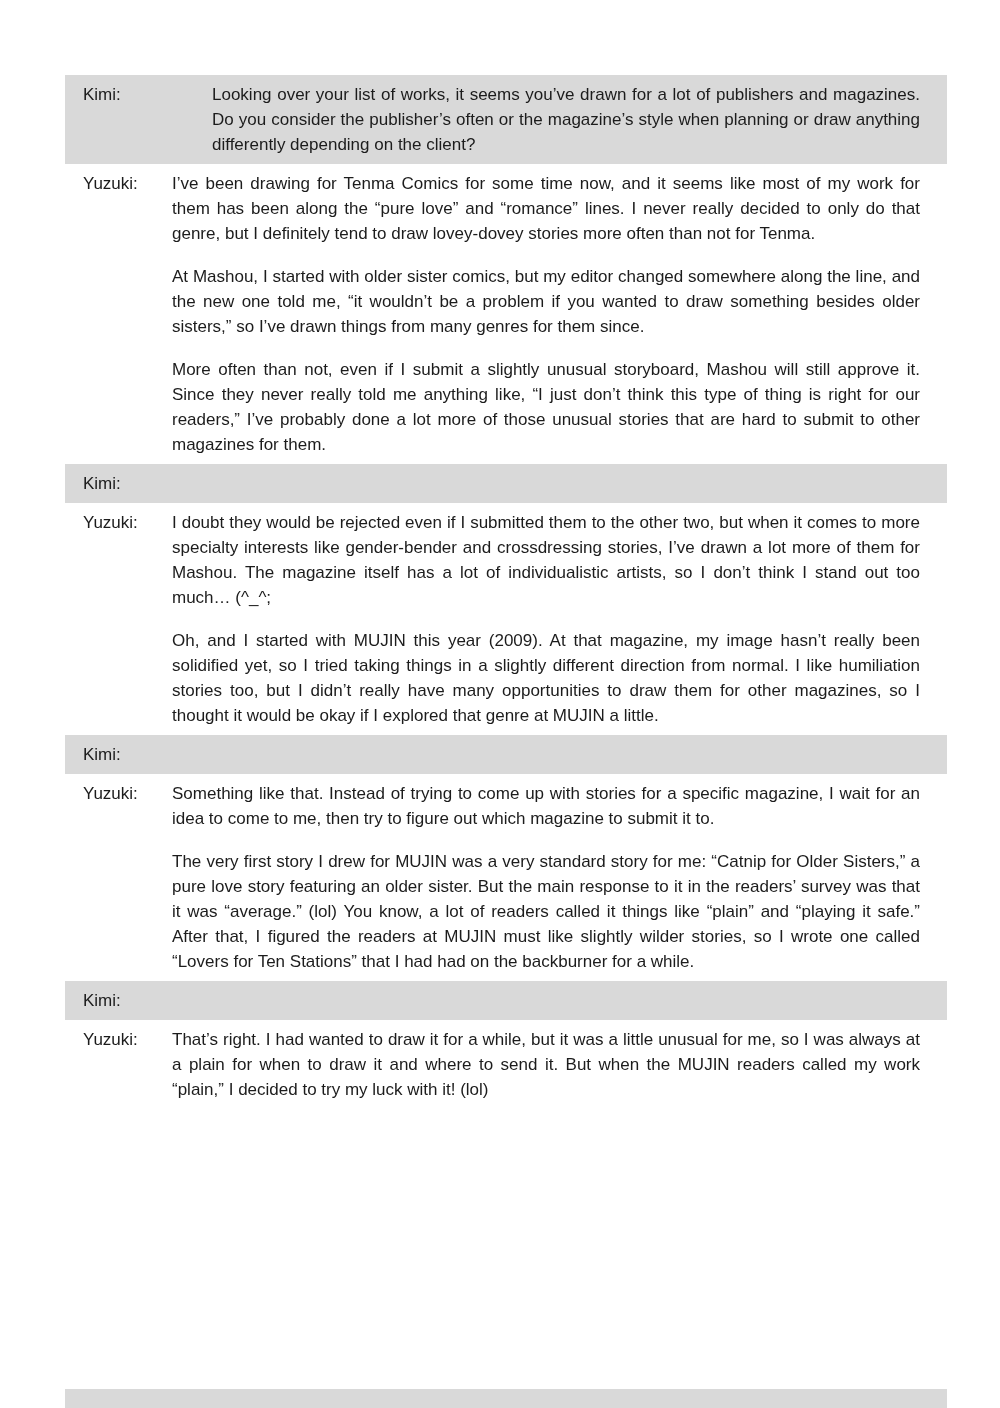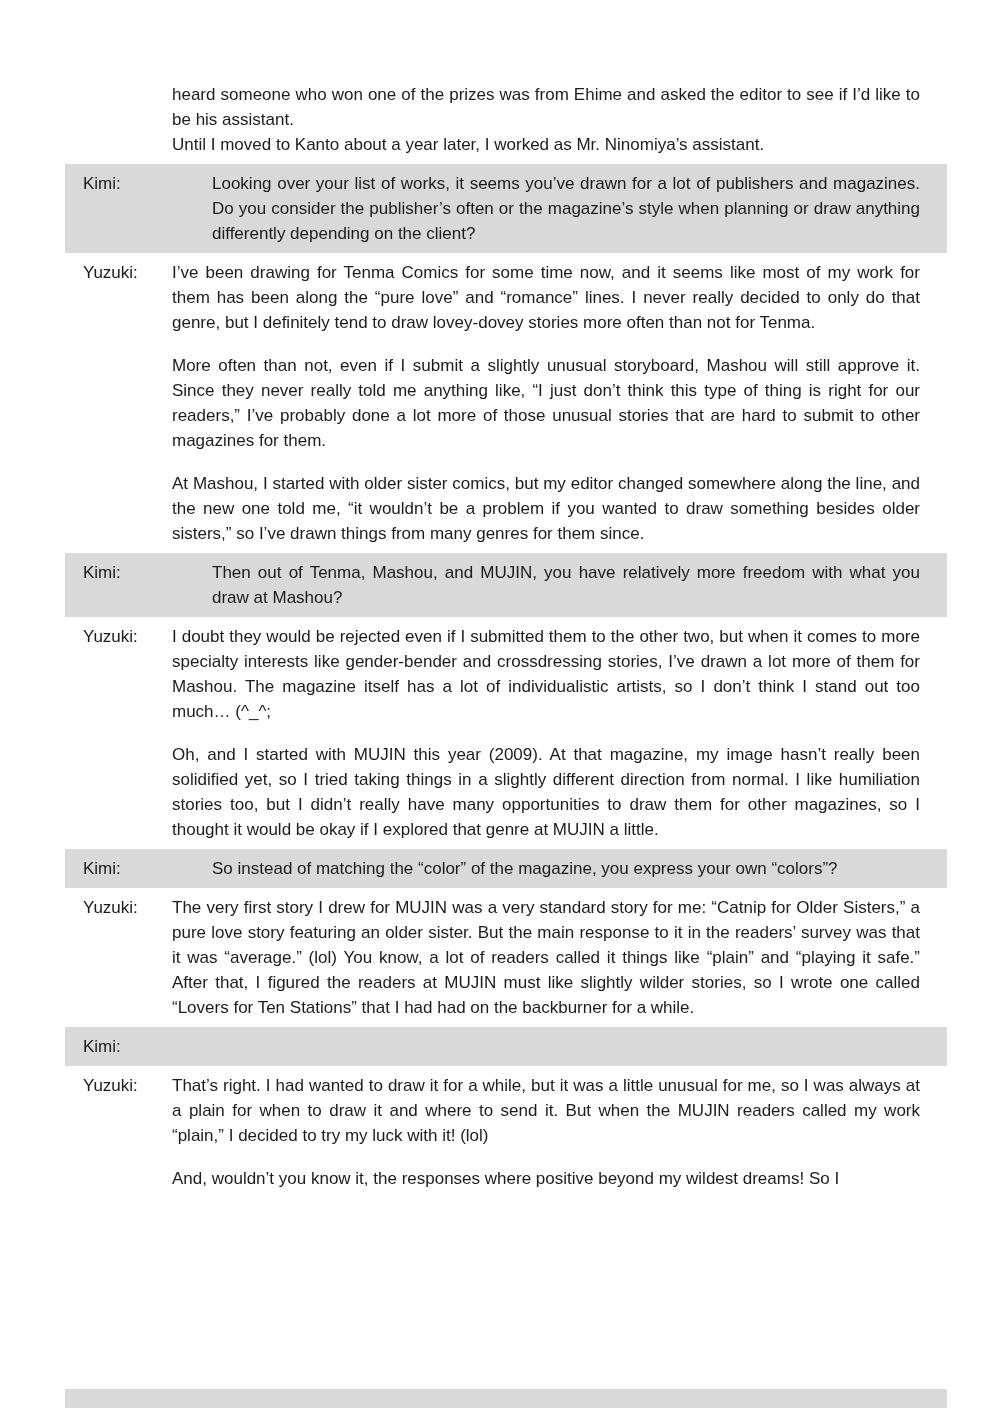--- a/index.html
+++ b/index.html
@@ -46,70 +46,57 @@
     bottom: 0;
     width: 882px;
     height: 19px;
     background: var(--band, #d9d9d9);
   }
 </style>
 </head>
 <body>
 
 <div class="page" id="doc" style="--bg: #ffffff; --band: #d9d9d9; --fg: #1c1c1c;">
-  <div class="block">
-      <div class="speaker"></div>
-      <div class="text">
-        <p class="para">heard someone who won one of the prizes was from Ehime and asked the editor to see if I’d like to be his assistant.
-Until I moved to Kanto about a year later, I worked as Mr. Ninomiya’s assistant.</p>
-      </div>
-    </div>
     <div class="block highlight">
       <div class="speaker">Kimi:</div>
       <div class="text">
         <p class="para">Looking over your list of works, it seems you’ve drawn for a lot of publishers and magazines. Do you consider the publisher’s often or the magazine’s style when planning or draw anything differently depending on the client?</p>
       </div>
     </div>
     <div class="block">
       <div class="speaker">Yuzuki:</div>
       <div class="text">
         <p class="para">I’ve been drawing for Tenma Comics for some time now, and it seems like most of my work for them has been along the “pure love” and “romance” lines. I never really decided to only do that genre, but I definitely tend to draw lovey-dovey stories more often than not for Tenma.</p>
+        <p class="para">At Mashou, I started with older sister comics, but my editor changed somewhere along the line, and the new one told me, “it wouldn’t be a problem if you wanted to draw something besides older sisters,” so I’ve drawn things from many genres for them since.</p>
         <p class="para">More often than not, even if I submit a slightly unusual storyboard, Mashou will still approve it. Since they never really told me anything like, “I just don’t think this type of thing is right for our readers,” I’ve probably done a lot more of those unusual stories that are hard to submit to other magazines for them.</p>
-        <p class="para">At Mashou, I started with older sister comics, but my editor changed somewhere along the line, and the new one told me, “it wouldn’t be a problem if you wanted to draw something besides older sisters,” so I’ve drawn things from many genres for them since.</p>
       </div>
     </div>
     <div class="block highlight">
       <div class="speaker">Kimi:</div>
-      <div class="text">
-        <p class="para">Then out of Tenma, Mashou, and MUJIN, you have relatively more freedom with what you draw at Mashou?</p>
-      </div>
     </div>
     <div class="block">
       <div class="speaker">Yuzuki:</div>
       <div class="text">
         <p class="para">I doubt they would be rejected even if I submitted them to the other two, but when it comes to more specialty interests like gender-bender and crossdressing stories, I’ve drawn a lot more of them for Mashou. The magazine itself has a lot of individualistic artists, so I don’t think I stand out too much…  (^_^;</p>
         <p class="para">Oh, and I started with MUJIN this year (2009). At that magazine, my image hasn’t really been solidified yet, so I tried taking things in a slightly different direction from normal. I like humiliation stories too, but I didn’t really have many opportunities to draw them for other magazines, so I thought it would be okay if I explored that genre at MUJIN a little.</p>
       </div>
     </div>
     <div class="block highlight">
       <div class="speaker">Kimi:</div>
-      <div class="text">
-        <p class="para">So instead of matching the “color” of the magazine, you express your own “colors”?</p>
-      </div>
     </div>
     <div class="block">
       <div class="speaker">Yuzuki:</div>
       <div class="text">
+        <p class="para">Something like that. Instead of trying to come up with stories for a specific magazine, I wait for an idea to come to me, then try to figure out which magazine to submit it to.</p>
         <p class="para">The very first story I drew for MUJIN was a very standard story for me: “Catnip for Older Sisters,” a pure love story featuring an older sister. But the main response to it in the readers’ survey was that it was “average.” (lol) You know, a lot of readers called it things like “plain” and “playing it safe.” After that, I figured the readers at MUJIN must like slightly wilder stories, so I wrote one called “Lovers for Ten Stations” that I had had on the backburner for a while.</p>
       </div>
     </div>
     <div class="block highlight">
       <div class="speaker">Kimi:</div>
     </div>
     <div class="block">
       <div class="speaker">Yuzuki:</div>
       <div class="text">
         <p class="para">That’s right. I had wanted to draw it for a while, but it was a little unusual for me, so I was always at a plain for when to draw it and where to send it. But when the MUJIN readers called my work “plain,” I decided to try my luck with it! (lol)</p>
-        <p class="para">And, wouldn’t you know it, the responses where positive beyond my wildest dreams! So I</p>
       </div>
     </div>
     <div class="bottom-band"></div>
 </div>
 
 </body></html>

